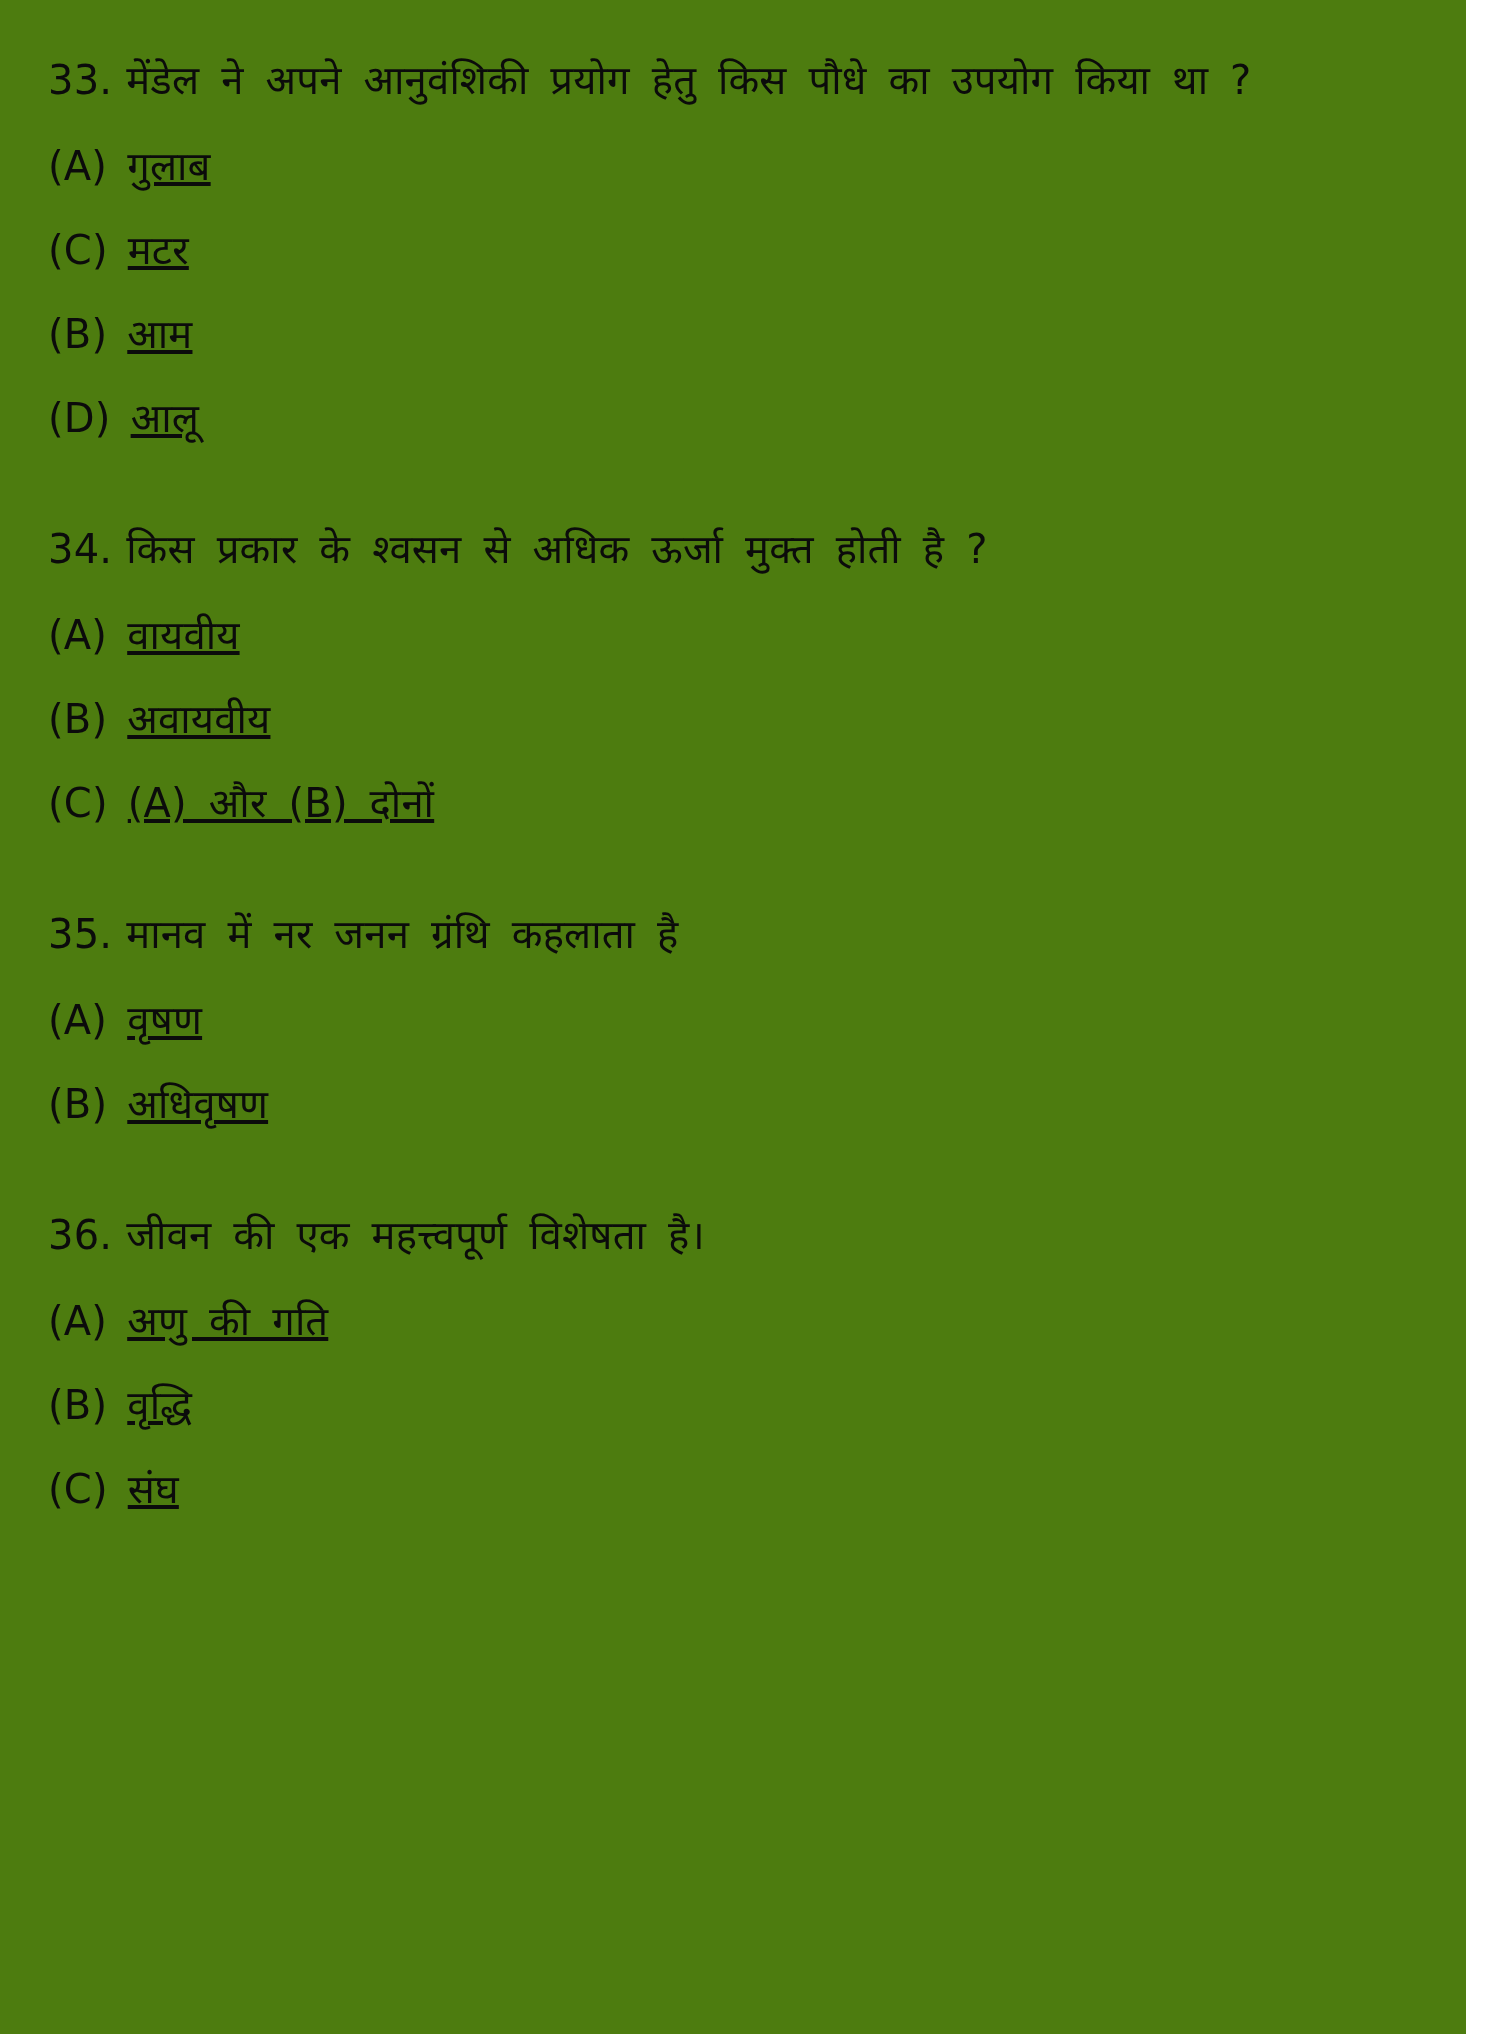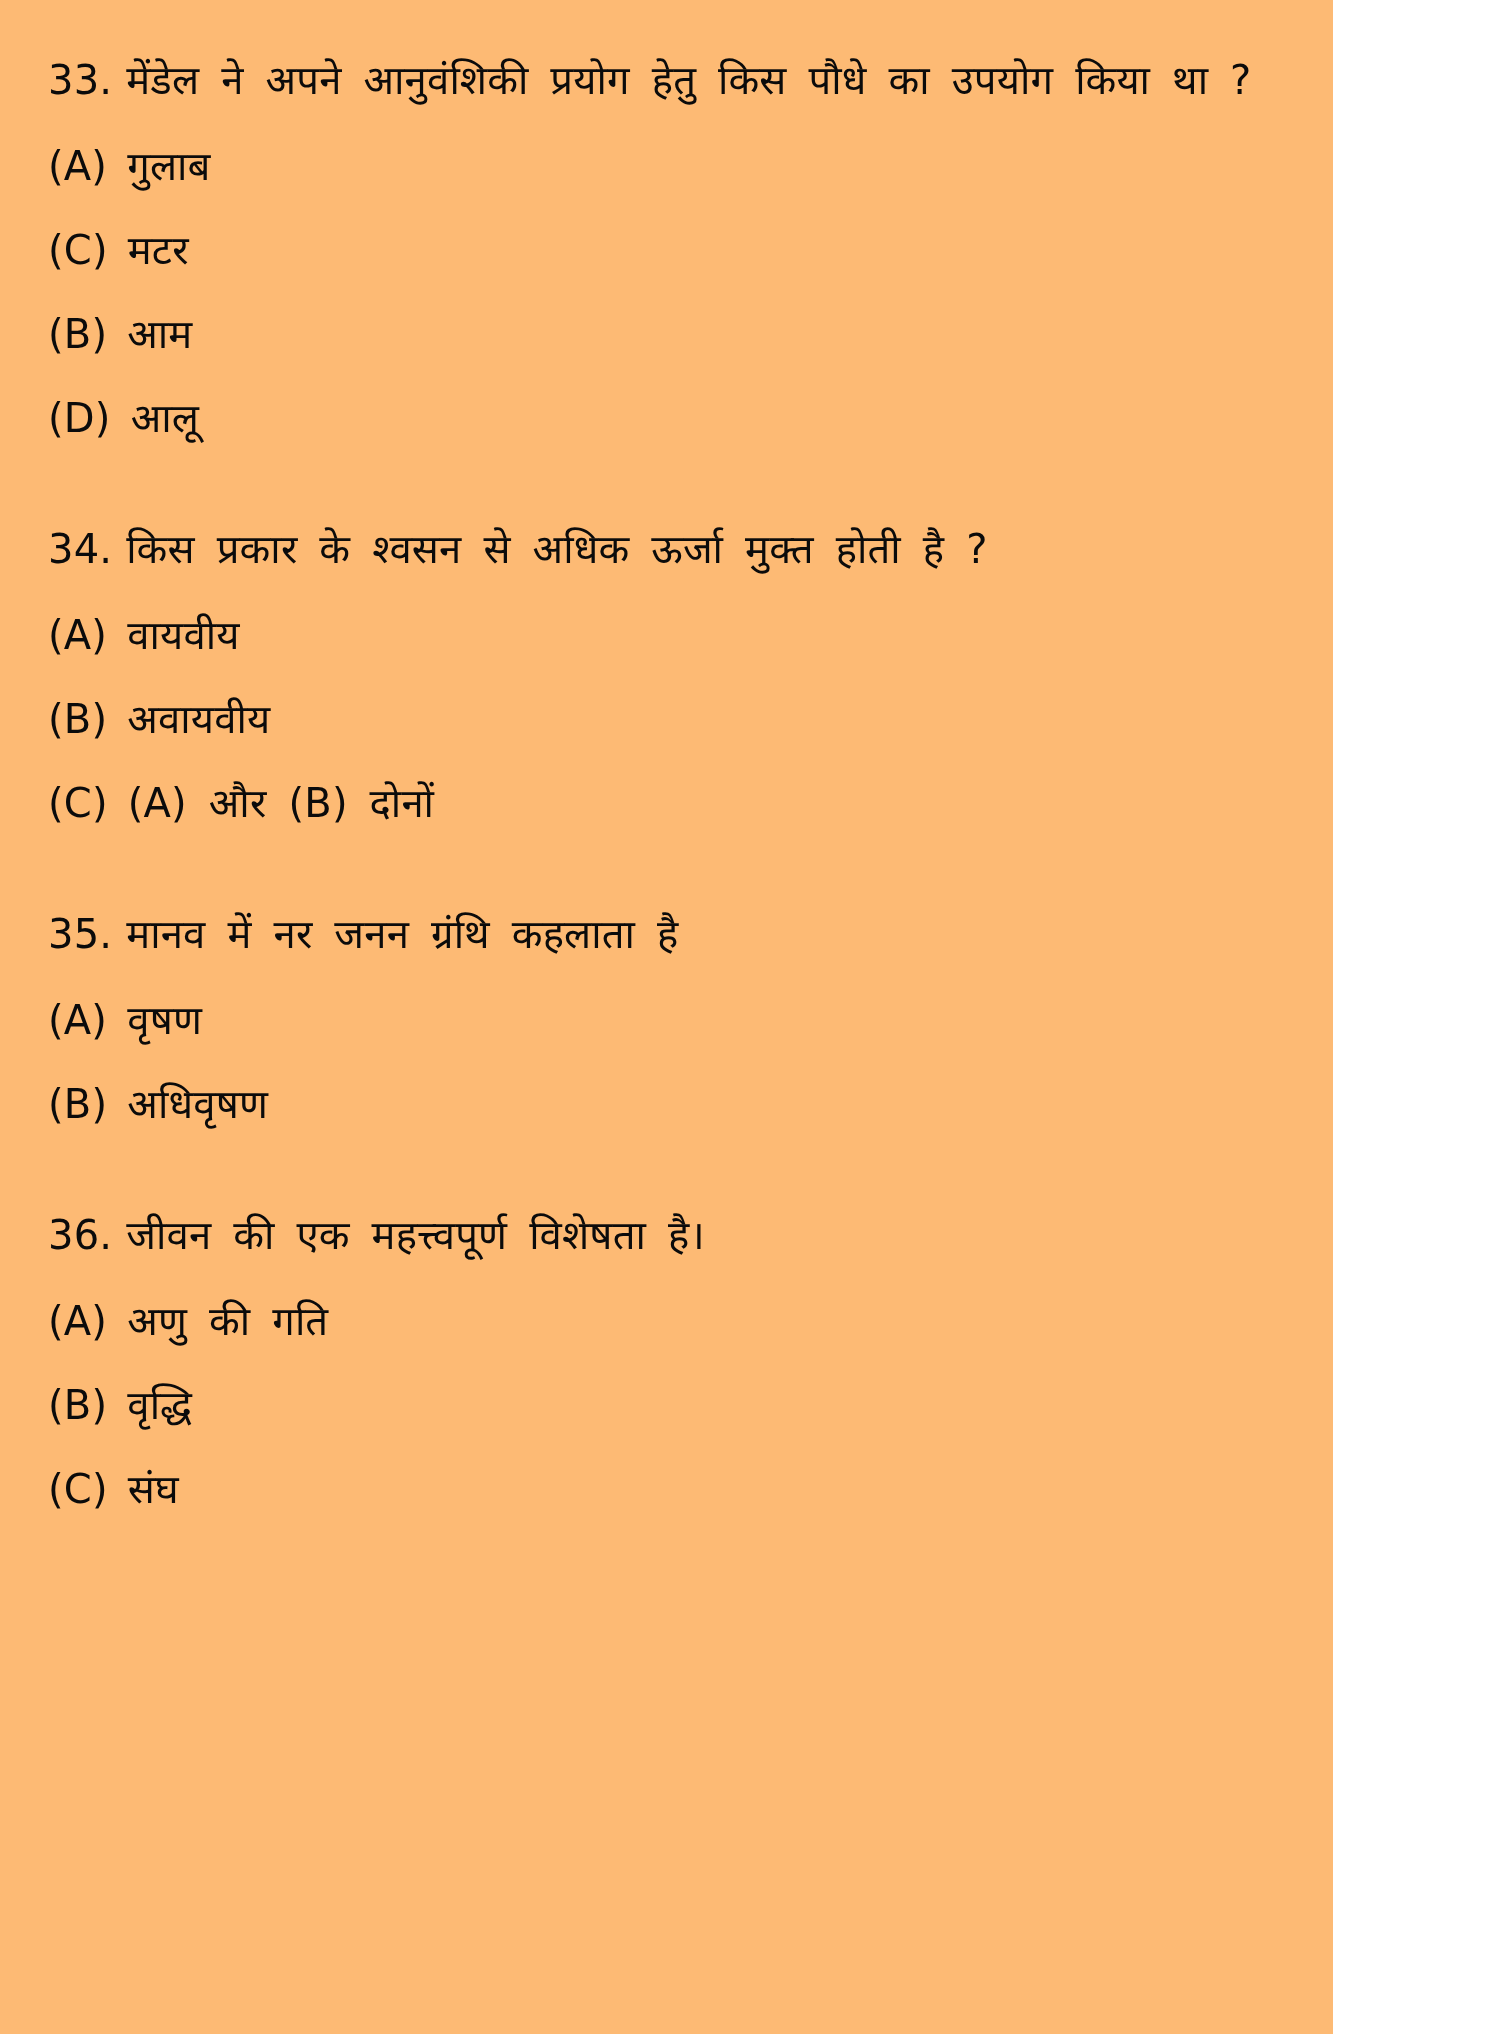--- a/index.html
+++ b/index.html
@@ -9,40 +9,41 @@
   }
   body {
     width: 1505px;
     height: 2034px;
     overflow: hidden;
     font-family: "DejaVu Sans", sans-serif;
     color: #0b0b0b;
   }
   .sheet {
     box-sizing: border-box;
-    width: 1333px;
+    width: 1466px;
     height: 2034px;
     padding: 52px 40px 0 48px;
-    background: #fdba74;
+    background: #4d7c0f;
   }
   .question-block {
     margin: 0 0 75px 0;
   }
   .line {
     font-size: 40px;
     line-height: 56px;
     white-space: nowrap;
     letter-spacing: 0.2px;
     word-spacing: 9px;
   }
   .q-line {
     margin-bottom: 30px;
   }
   .opt-line {
     margin-bottom: 28px;
+    text-decoration: underline;
   }
   .q-num {
     display: inline-block;
     margin-right: 14px;
   }
   .opt-label {
     display: inline-block;
     margin-right: 20px;
   }
   .q-text, .opt-text {

